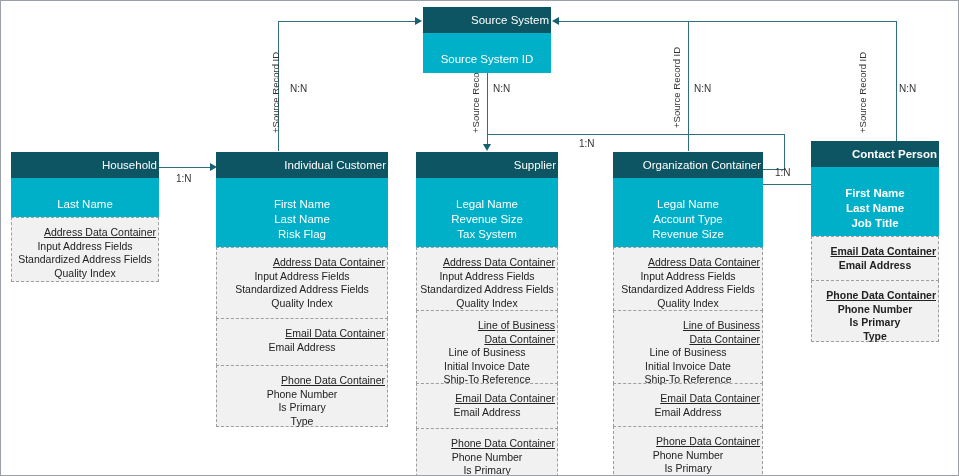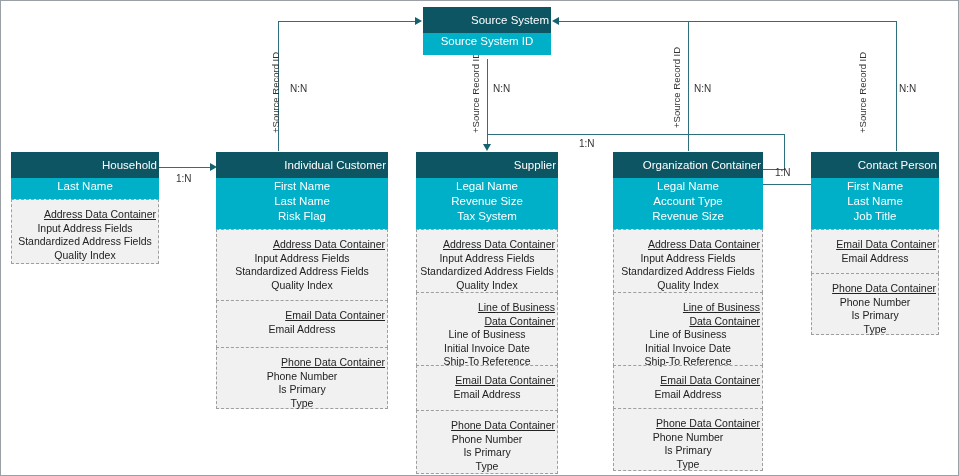--- a/index.html
+++ b/index.html
@@ -16,21 +16,21 @@
   .entity{position:absolute;box-sizing:border-box;}
   .ent-title{
     background:#0d5562;color:#ffffff;
     text-align:right;font-size:11.5px;
     padding:6px 2px;line-height:14px;
     box-sizing:border-box;
   }
   .ent-keys{
     background:#00b0c8;color:#ffffff;
     text-align:center;font-size:11.5px;
-    padding:1px 2px 6px;line-height:15px;
+    padding:19px 2px 6px;line-height:15px;
     box-sizing:border-box;
   }
   .ent-keys div{white-space:nowrap;}
   
   .containers{box-sizing:border-box;}
   .dc{
     background:#f1f1f1;
     border:1px dashed #9e9e9e;
     box-sizing:border-box;
     text-align:center;
@@ -225,21 +225,21 @@
       </div>
       <div class="dc pad-top" style="height:63px;">
         <span class="dc-head">Phone Data Container</span>
         <span class="dc-row">Phone Number</span>
         <span class="dc-row">Is Primary</span>
         <span class="dc-row">Type</span>
       </div>
     </div>
   </div>
 
-  <div class="entity" style="left:810px;top:151px;width:128px;">
+  <div class="entity" style="left:810px;top:140px;width:128px;font-weight:bold;">
     <div class="ent-title">Contact Person</div>
     <div class="ent-keys">
       <div>First Name</div>
       <div>Last Name</div>
       <div>Job Title</div>
     </div>
     <div class="containers">
       <div class="dc pad-top" style="height:45px;">
         <span class="dc-head">Email Data Container</span>
         <span class="dc-row">Email Address</span>

